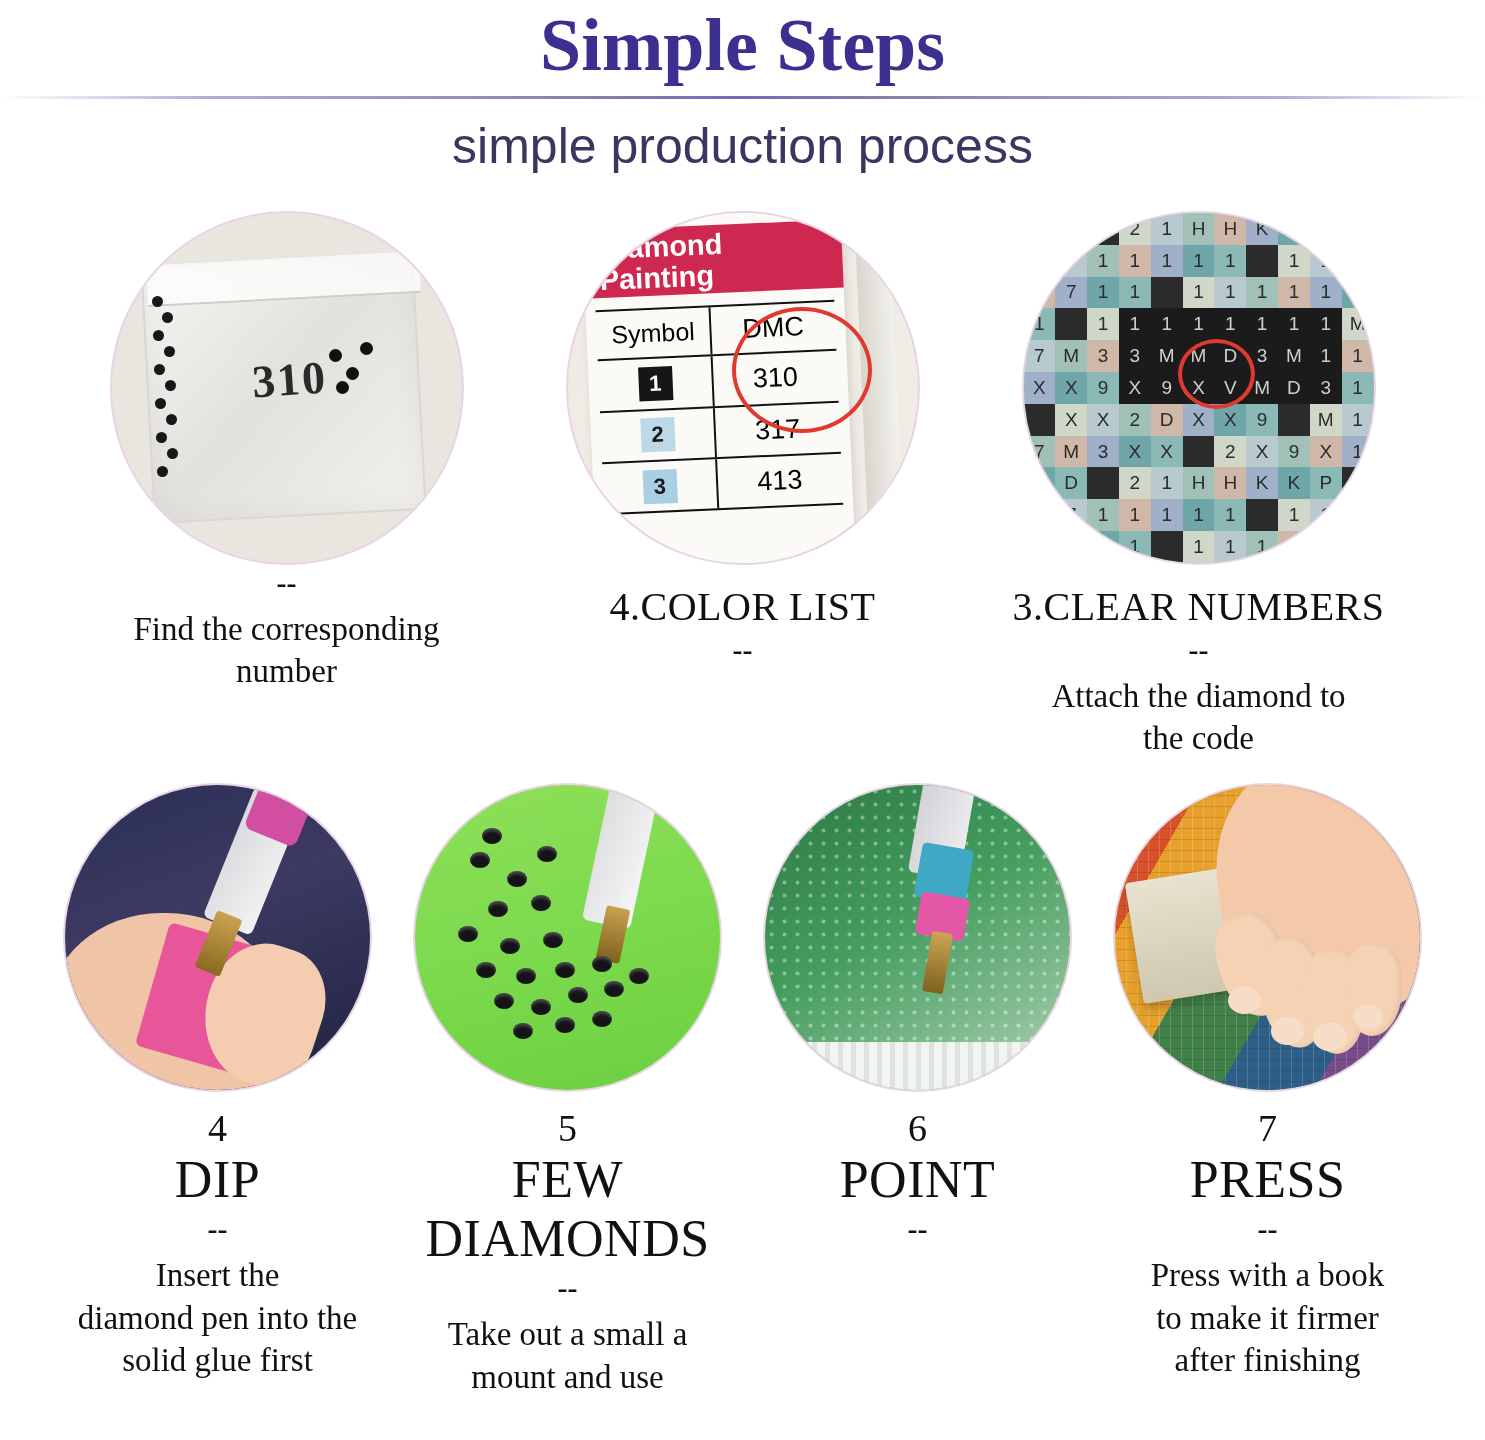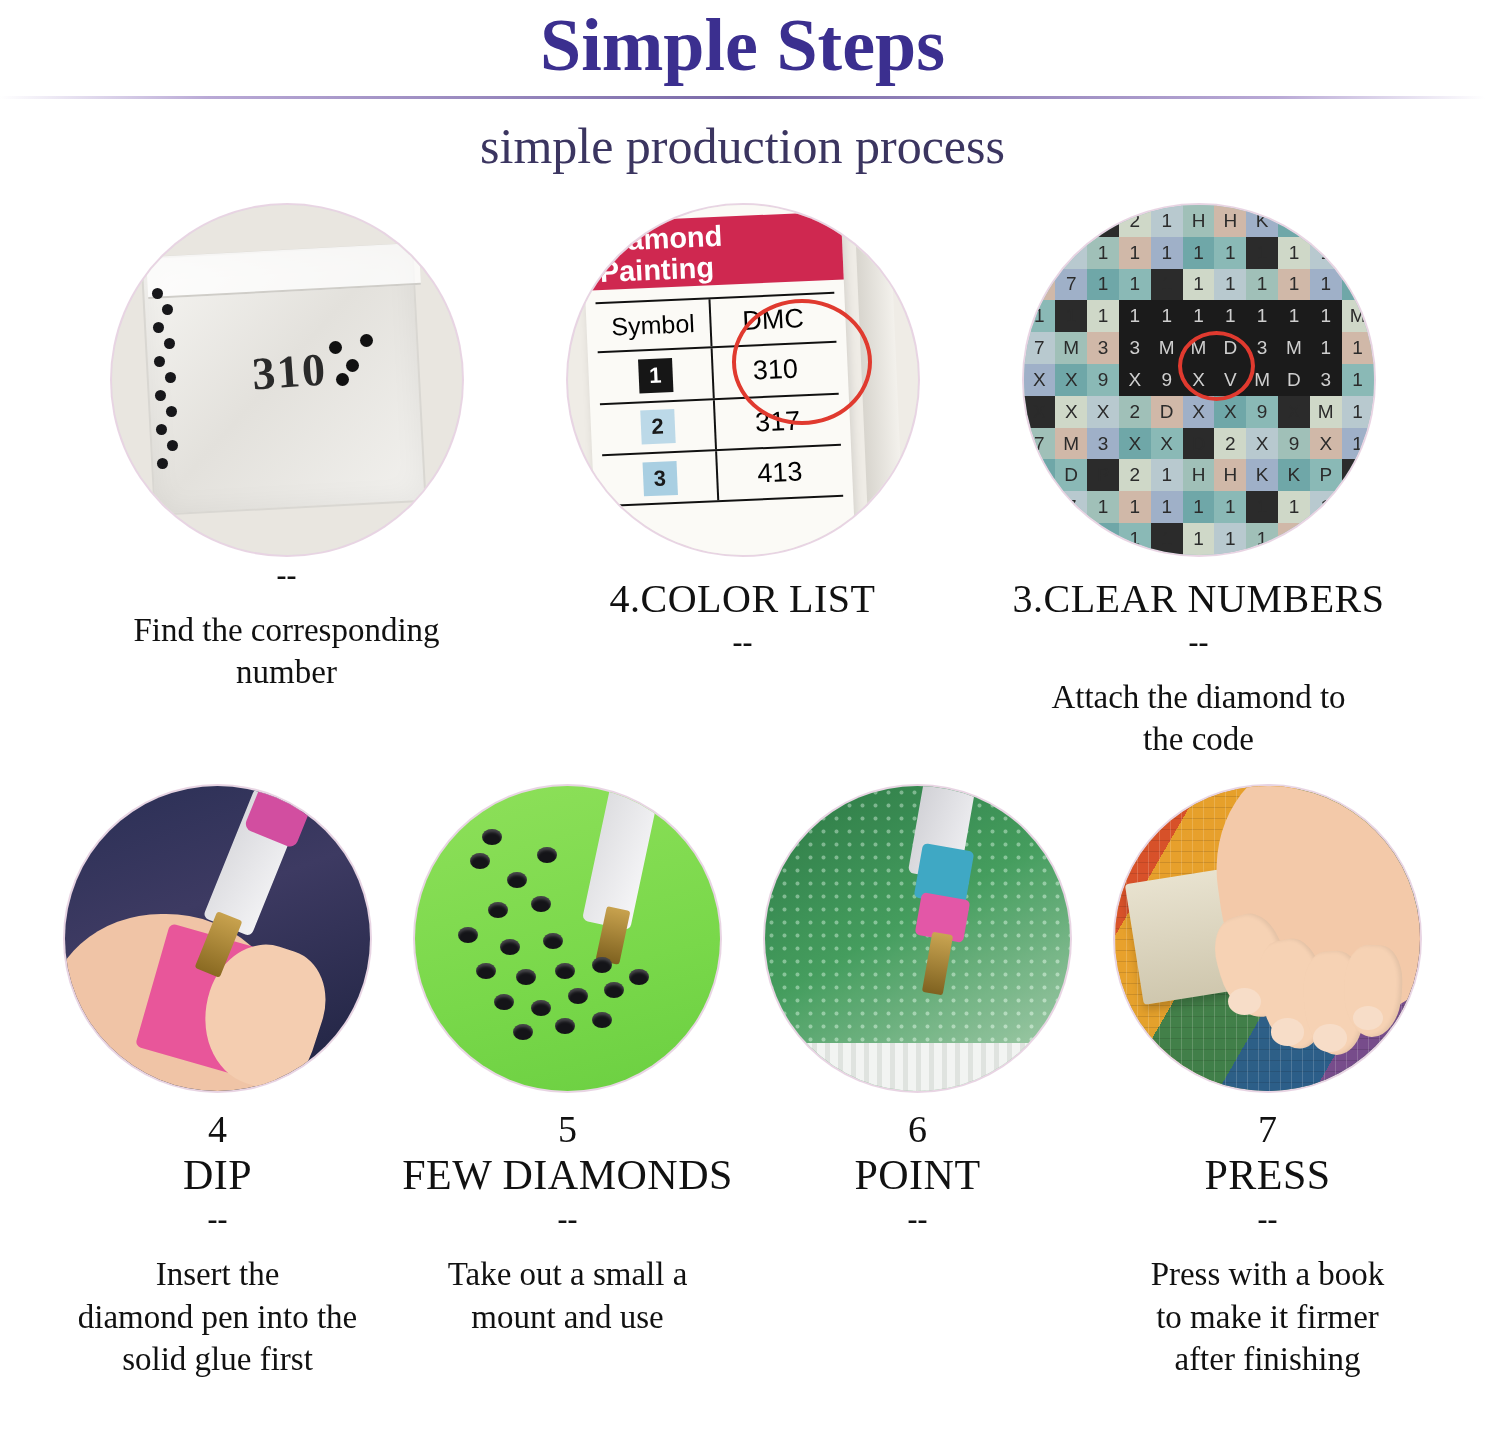--- a/index.html
+++ b/index.html
@@ -28,24 +28,24 @@
     line-height: 1.08;
   }
   .rule {
     width: 100%;
     height: 3px;
     background: linear-gradient(to right, #ffffff 0%, #b9a9d6 14%, #7a6aa8 50%, #b9a9d6 86%, #ffffff 100%);
     margin: 4px 0 18px 0;
   }
   .subtitle {
     text-align: center;
-    font-family: Liberation Serif, serif;
+    font-family: Liberation Sans, sans-serif;
     font-size: 50px;
     color: #3b3560;
-    margin-bottom: 30px;
+    margin-bottom: 38px;
   }
 
   
   .row {
     display: flex;
     justify-content: center;
     align-items: flex-start;
     width: 100%;
   }
   .row-top { gap: 26px; padding: 0 36px; }
@@ -76,40 +76,40 @@
   }
   .caption-num {
     font-family: "Liberation Serif", serif;
     font-size: 38px;
     color: #111;
     margin-top: 16px;
     text-align: center;
   }
   .caption-sub {
     font-family: "Liberation Serif", serif;
-    font-size: 42px;
+    font-size: 52px;
     color: #111;
     text-align: center;
     letter-spacing: 0.5px;
   }
   .dashes {
     font-family: "Liberation Serif", serif;
     font-size: 30px;
     color: #111;
     line-height: 0.8;
     margin: 8px 0 4px 0;
     font-weight: bold;
   }
   .caption-desc {
     font-family: "Liberation Serif", serif;
     font-size: 33px;
     color: #111;
     text-align: center;
     line-height: 1.28;
-    margin-top: 18px;
+    margin-top: 9px;
   }
 
   
   .ph-inner { position: absolute; inset: 0; }
 
   
   .bag-bg { background: #e9e6e0; }
   .bag-bag {
     position: absolute; left: 10%; top: 13%;
     width: 78%; height: 74%;

